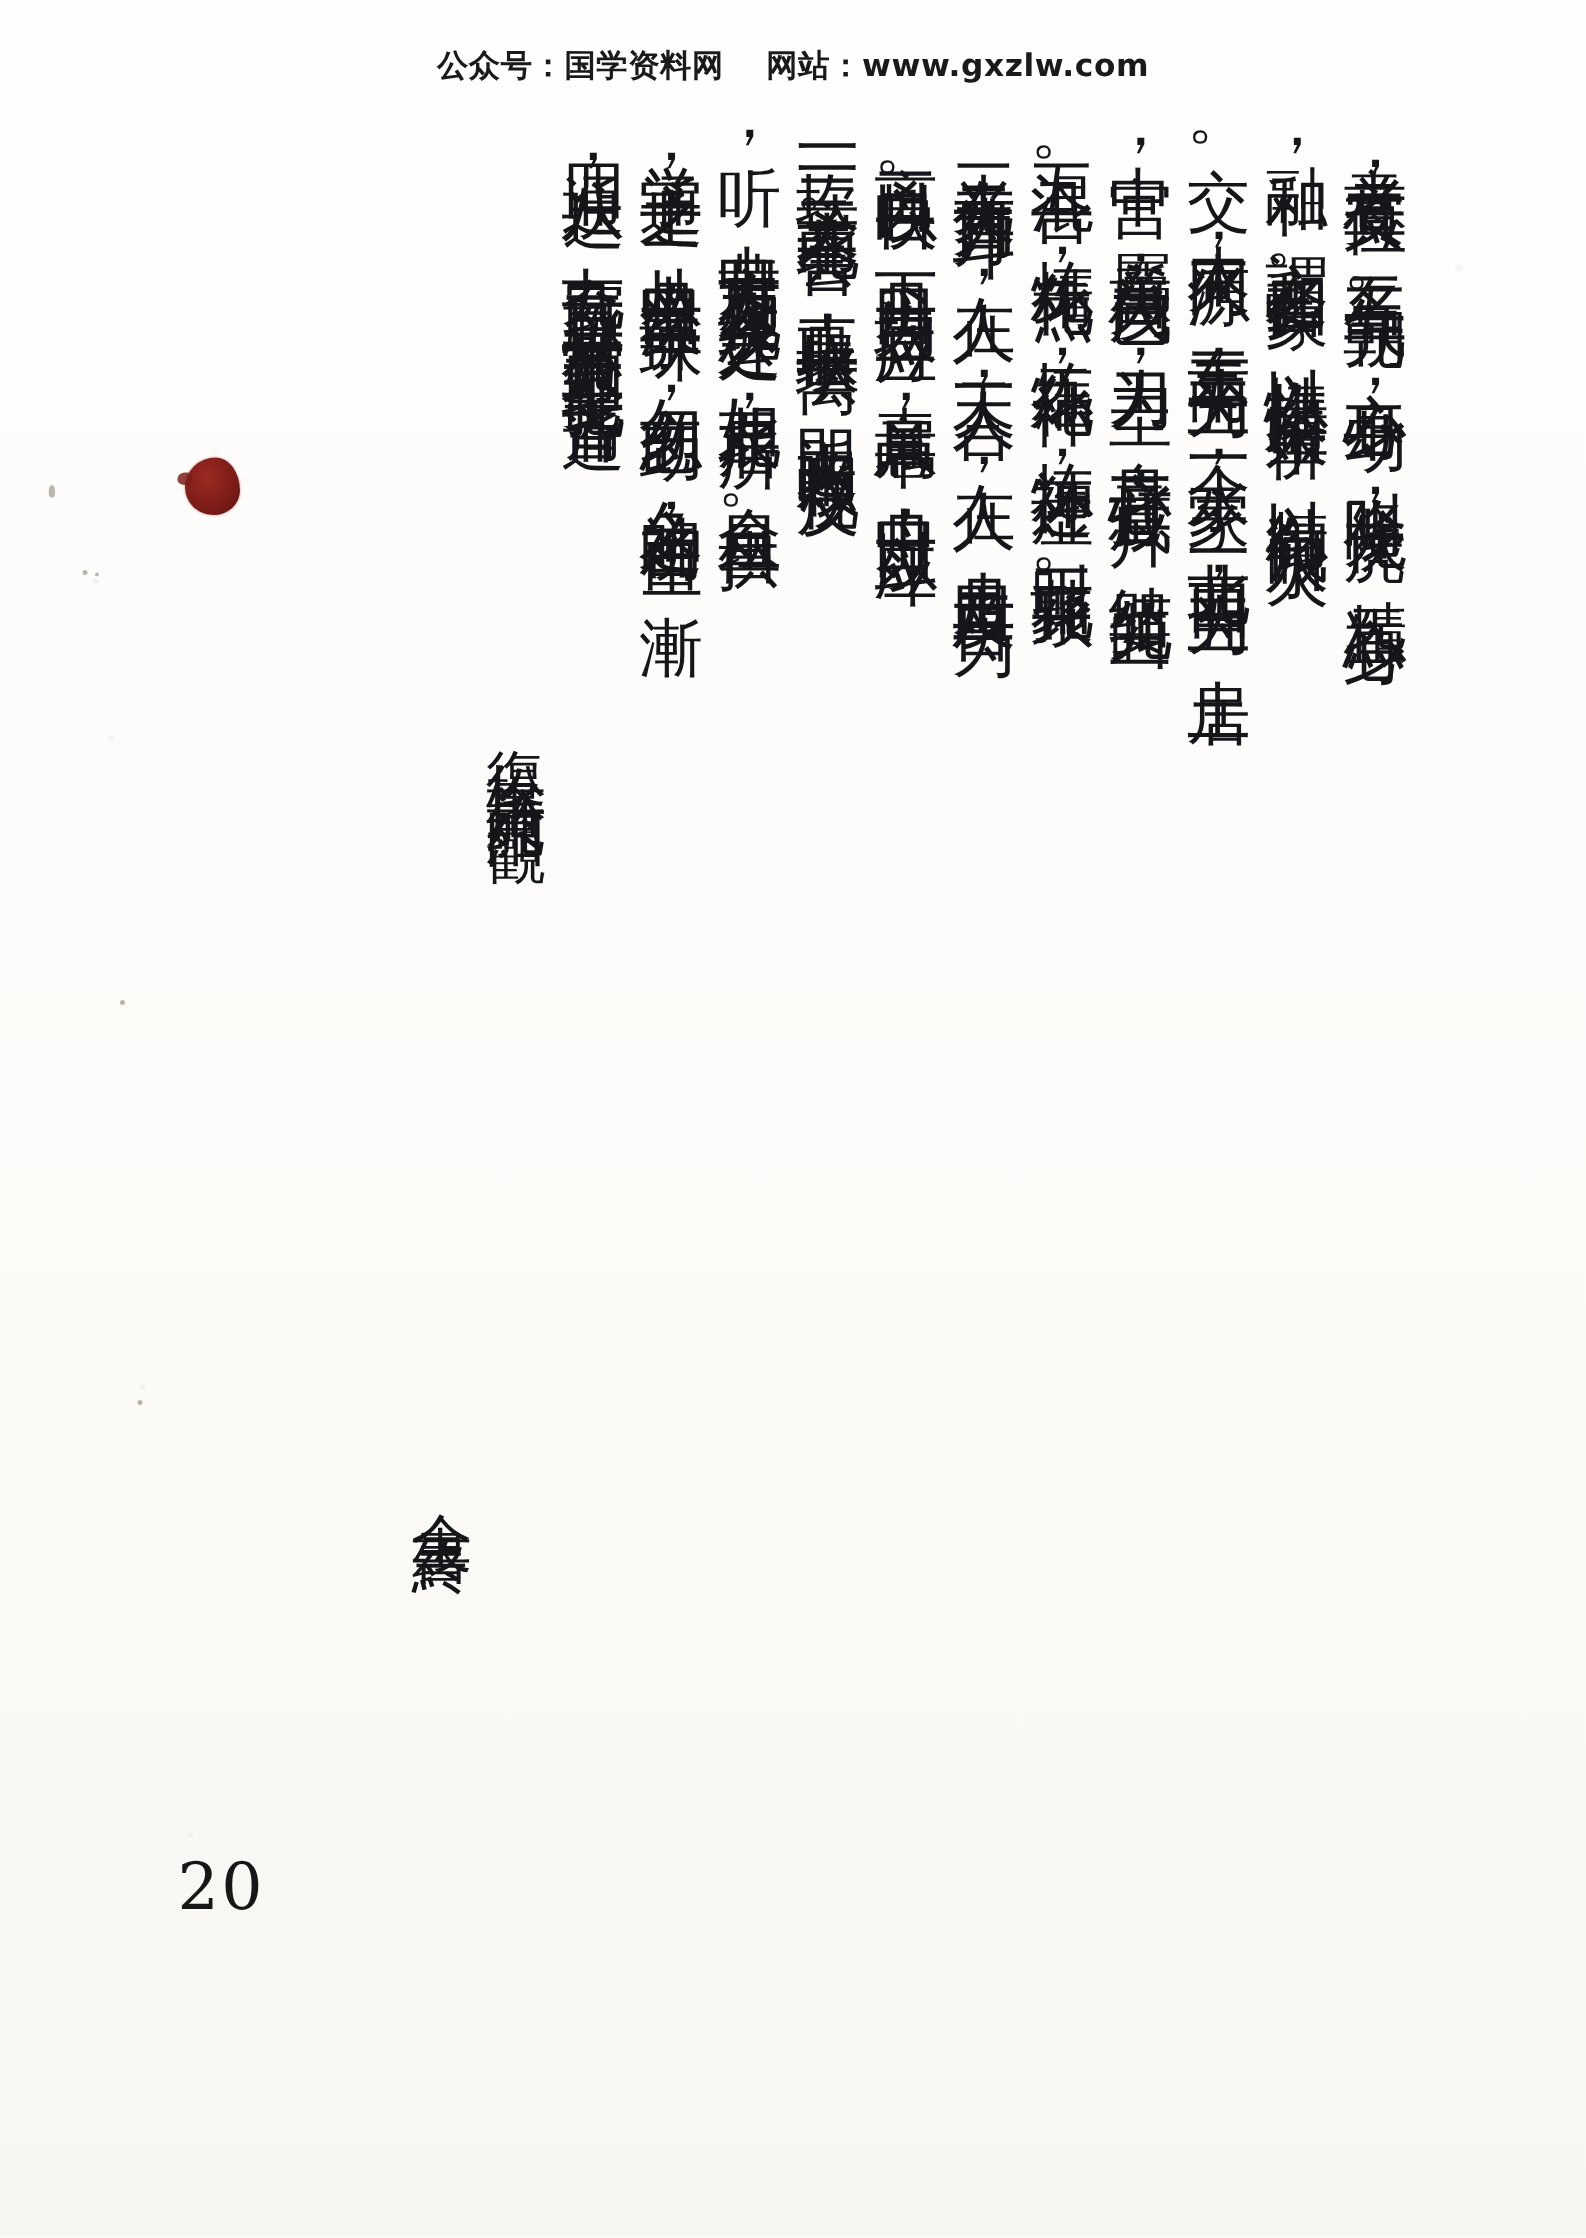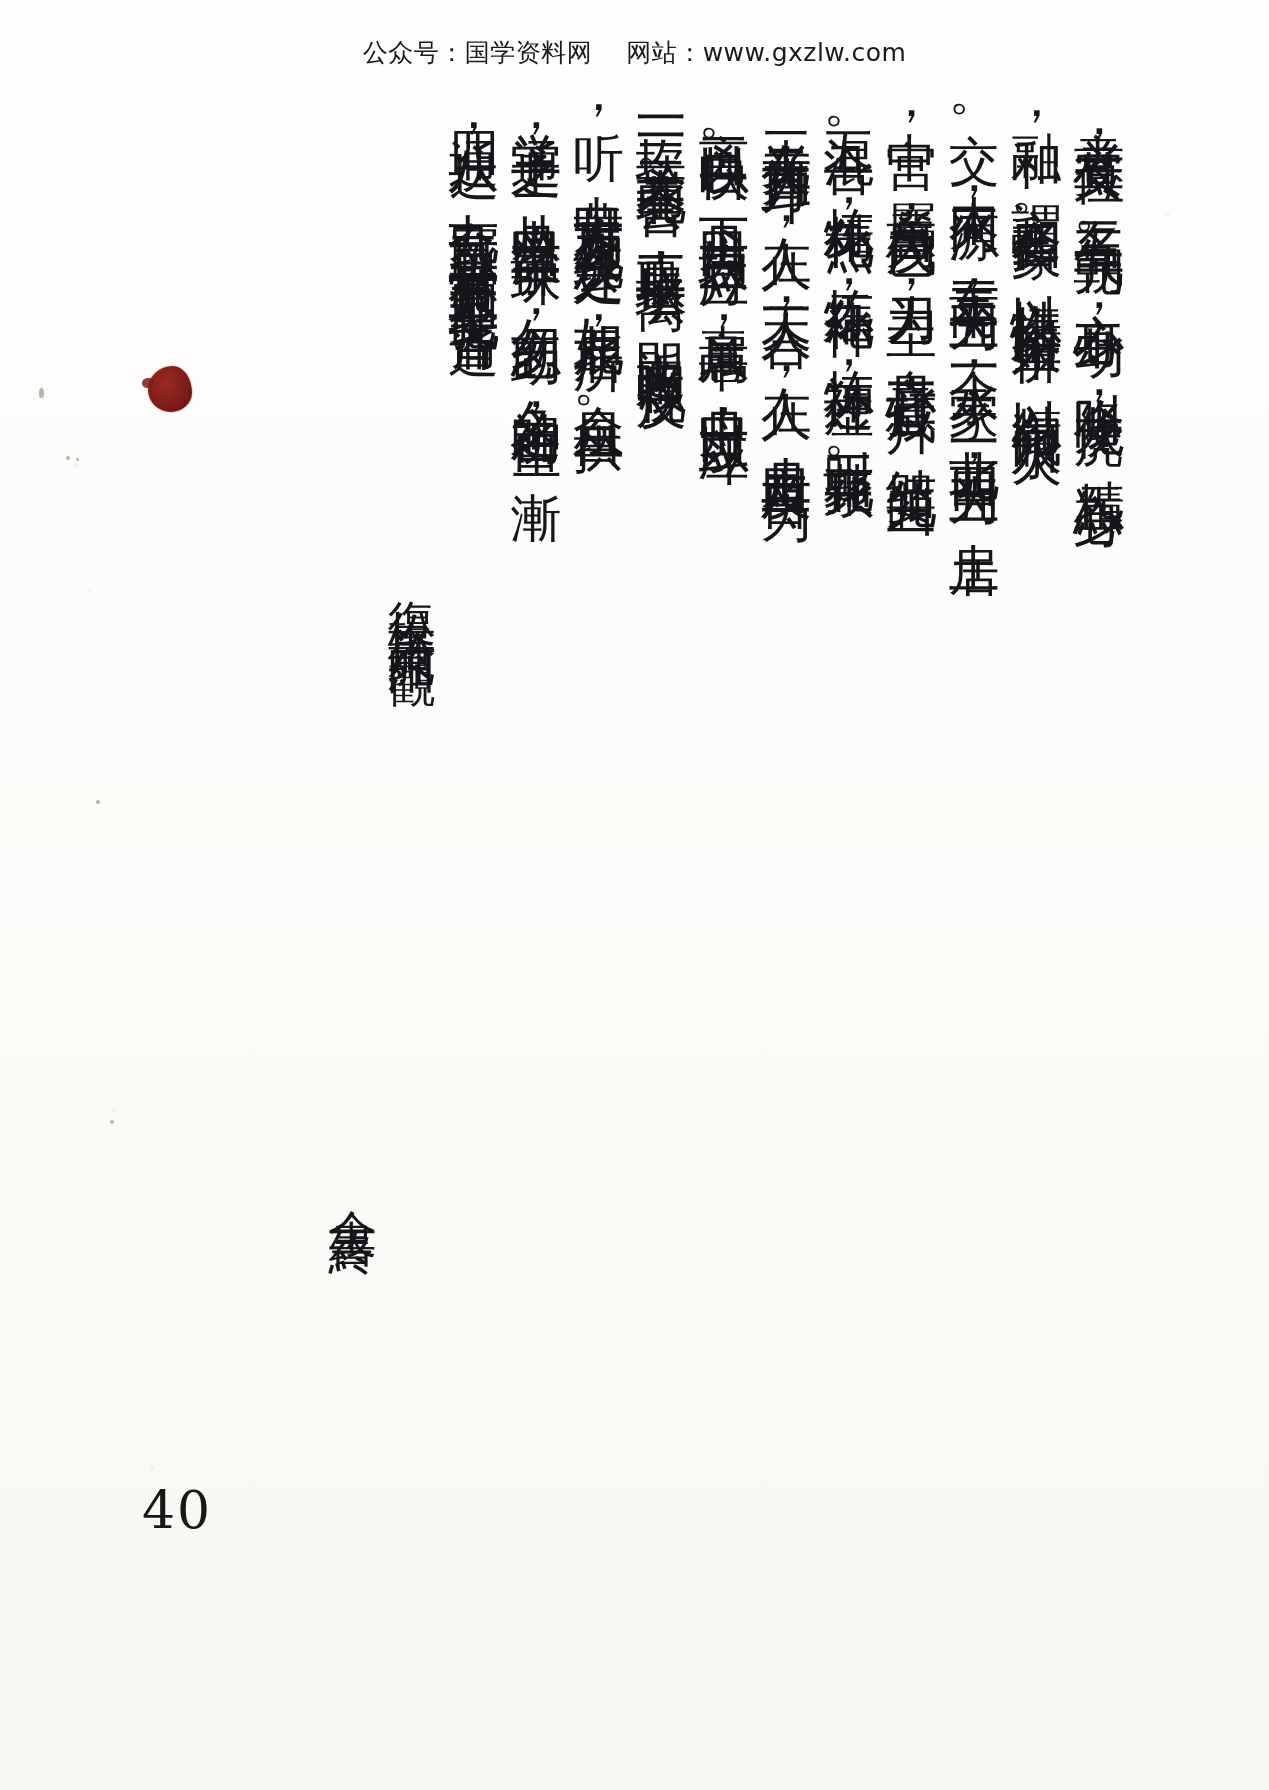--- a/index.html
+++ b/index.html
@@ -36,20 +36,21 @@
     position: absolute;
     top: 36px;
     left: 0;
     width: 100%;
     text-align: center;
     font-family: "DejaVu Sans", sans-serif;
     font-size: 25px;
     color: #1a1a1a;
     letter-spacing: 0.5px;
     white-space: nowrap;
+    font-weight: bold;
   }
   #header-line .seg { display: inline-block; }
   #header-line .gap { display: inline-block; width: 34px; }
 
   
   #calligraphy-body {
     position: absolute;
     top: 92px;
     left: 150px;
     width: 980px;
@@ -169,14 +170,14 @@
   </div>
 
   <div id="seal-blot"></div>
 
   <div class="fleck" id="fleck-a"></div>
   <div class="fleck" id="fleck-b"></div>
   <div class="fleck" id="fleck-c"></div>
   <div class="fleck" id="fleck-d"></div>
   <div class="fleck" id="fleck-e"></div>
 
-  <div id="page-number">40</div>
+  <div id="page-number">20</div>
 </div>
 
 </body></html>

